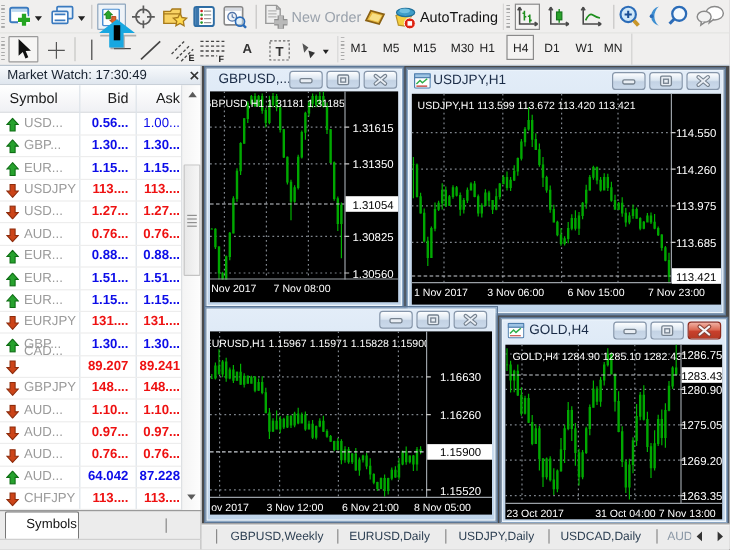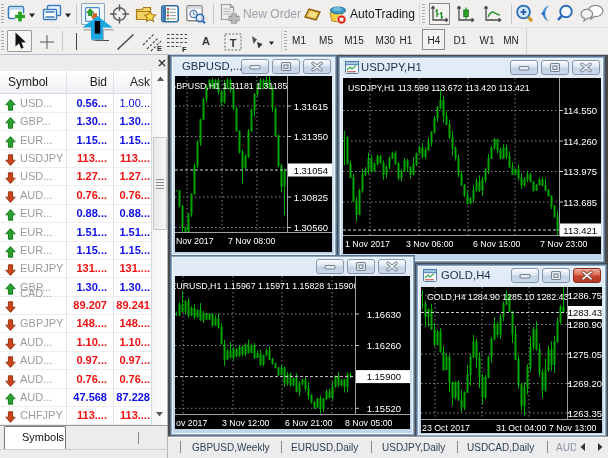--- a/index.html
+++ b/index.html
@@ -223,20 +223,21 @@
       <line x1="567" y1="413" x2="571" y2="413" stroke="#c8c8c8" stroke-width="1"></line>
       <text x="602" y="416.8" text-anchor="end" font-size="9.5" fill="#fff" font-family="Liberation Sans">1263.35</text>
       <rect x="568" y="306.0" width="34" height="13" fill="#fff"></rect>
       <text x="602" y="316.3" text-anchor="end" font-size="9.5" fill="#000" font-family="Liberation Sans">1283.43</text>
       <text x="422" y="430.5" font-size="8.8" fill="#fff" font-family="Liberation Sans">23 Oct 2017</text>
       <text x="496" y="430.5" font-size="8.8" fill="#fff" font-family="Liberation Sans">31 Oct 04:00</text>
       <text x="549" y="430.5" font-size="8.8" fill="#fff" font-family="Liberation Sans">7 Nov 13:00</text>
       <text x="427" y="300" font-size="8.8" fill="#fff" font-family="Liberation Sans" clip-path="url(#cp421_287)">GOLD,H4 1284.90 1285.10 1282.43 1283.43</text>
     </svg>
 <div class="abs" style="left:0;top:55px;width:168px;height:403px;background:#ececec;border-right:1px solid #b4b4b4"></div>
+<div class="abs" style="left:0;top:55px;width:167px;height:16px;background:linear-gradient(#f8fafc,#dfe6ee);border-bottom:1px solid #c9d0d8;font-size:11px;color:#16202e;line-height:16px;padding-left:6px">Market Watch: 17:30:49</div>
 <svg class="abs" style="left:158px;top:59px" width="8" height="8" viewBox="0 0 8 8">
       <path d="M1 1 L7 7 M7 1 L1 7" stroke="#333" stroke-width="1.4"></path>
     </svg>
 <div class="abs" style="left:0;top:71px;width:152px;height:354px;background:#fff"></div>
 <div class="abs" style="left:0;top:71px;width:152px;height:23px;background:linear-gradient(#ffffff,#f0f1f4);border-bottom:1px solid #d8dade"></div>
 <div class="abs" style="left:8px;top:74px;font-size:12px;color:#1a1a1a;line-height:17px">Symbol</div>
 <div class="abs" style="left:66px;top:74px;width:41px;text-align:right;font-size:12px;color:#1a1a1a;line-height:17px">Bid</div>
 <div class="abs" style="left:110px;top:74px;width:40px;text-align:right;font-size:12px;color:#1a1a1a;line-height:17px">Ask</div>
 <div class="abs" style="left:66px;top:71px;width:1px;height:354px;background:#dde3e9"></div>
 <div class="abs" style="left:113px;top:71px;width:1px;height:354px;background:#dde3e9"></div>
@@ -350,21 +351,21 @@
         <path d="M5.5 11.4 L10.2 6.2 L7.6 6.2 L7.6 0.8 L3.4 0.8 L3.4 6.2 L0.8 6.2 Z" fill="#cc4418" stroke="#8e2c0c" stroke-width="0.9"></path>
       </svg></div>
 <div class="abs" style="left:20px;top:370px;font-size:11px;color:#9b9b9b;line-height:18px">AUD...</div>
 <div class="abs" style="left:66px;top:370px;width:41px;text-align:right;font-size:11px;font-weight:bold;color:#ee1111;line-height:18px">0.76...</div>
 <div class="abs" style="left:108px;top:370px;width:42px;text-align:right;font-size:11px;font-weight:bold;color:#ee1111;line-height:18px">0.76...</div>
 <div class="abs" style="left:0;top:388px;width:151px;height:1px;background:#ededed"></div>
 <div class="abs" style="left:5px;top:391px;width:11px;height:12px"><svg width="11" height="12" viewBox="0 0 11 12">
         <path d="M5.5 0.6 L10.2 5.8 L7.6 5.8 L7.6 11.2 L3.4 11.2 L3.4 5.8 L0.8 5.8 Z" fill="#27a22e" stroke="#0e6e14" stroke-width="0.9"></path>
       </svg></div>
 <div class="abs" style="left:20px;top:388px;font-size:11px;color:#9b9b9b;line-height:18px">AUD...</div>
-<div class="abs" style="left:66px;top:388px;width:41px;text-align:right;font-size:11px;font-weight:bold;color:#0d0de8;line-height:18px">47.568</div>
+<div class="abs" style="left:66px;top:388px;width:41px;text-align:right;font-size:11px;font-weight:bold;color:#0d0de8;line-height:18px">64.042</div>
 <div class="abs" style="left:108px;top:388px;width:42px;text-align:right;font-size:11px;font-weight:bold;color:#0d0de8;line-height:18px">87.228</div>
 <div class="abs" style="left:0;top:406px;width:151px;height:1px;background:#ededed"></div>
 <div class="abs" style="left:5px;top:409px;width:11px;height:12px"><svg width="11" height="12" viewBox="0 0 11 12">
         <path d="M5.5 11.4 L10.2 6.2 L7.6 6.2 L7.6 0.8 L3.4 0.8 L3.4 6.2 L0.8 6.2 Z" fill="#cc4418" stroke="#8e2c0c" stroke-width="0.9"></path>
       </svg></div>
 <div class="abs" style="left:20px;top:406px;font-size:11px;color:#9b9b9b;line-height:18px">CHFJPY</div>
 <div class="abs" style="left:66px;top:406px;width:41px;text-align:right;font-size:11px;font-weight:bold;color:#ee1111;line-height:18px">113....</div>
 <div class="abs" style="left:108px;top:406px;width:42px;text-align:right;font-size:11px;font-weight:bold;color:#ee1111;line-height:18px">113....</div>
 <div class="abs" style="left:0;top:424px;width:151px;height:1px;background:#ededed"></div>
 <div class="abs" style="left:152px;top:71px;width:15px;height:354px;background:linear-gradient(90deg,#f4f4f4,#fdfdfd)"></div>

